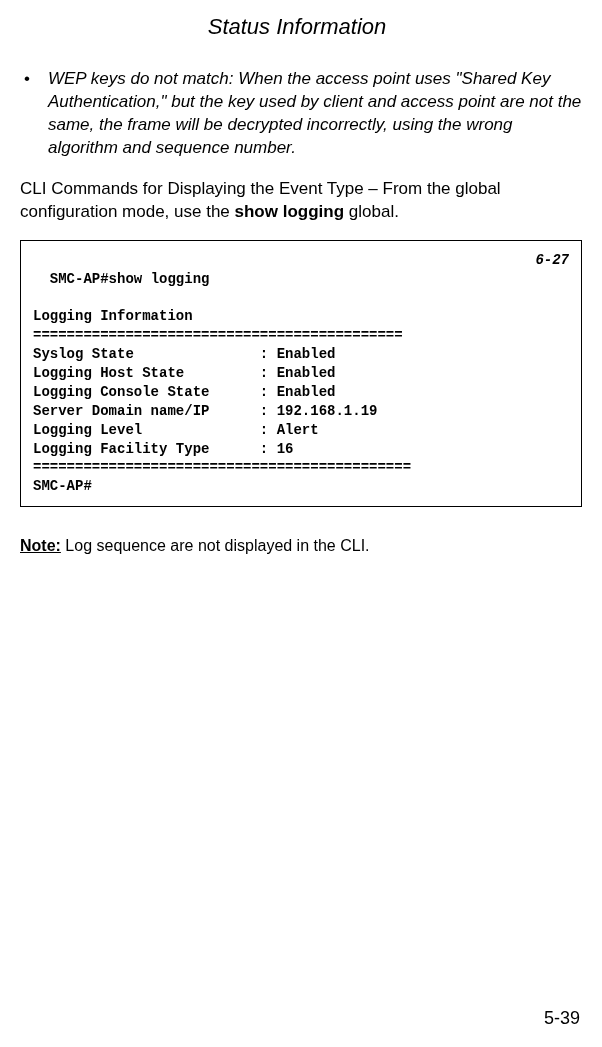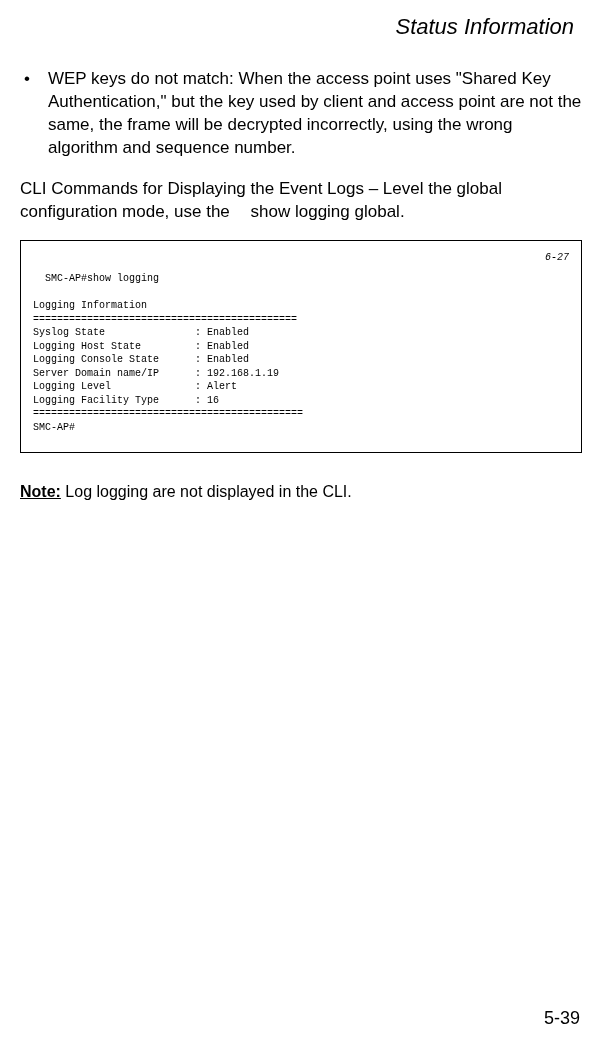--- a/index.html
+++ b/index.html
@@ -10,59 +10,60 @@
     body {
       width: 602px;
       height: 1047px;
       background: #ffffff;
       font-family: Arial, Helvetica, sans-serif;
       color: #000000;
       position: relative;
       padding: 14px 20px 20px 20px;
     }
     .header-title {
-      text-align: right;
+      text-align: center;
       font-style: italic;
       font-size: 22px;
       font-family: Arial, Helvetica, sans-serif;
       margin-bottom: 28px;
       padding-right: 8px;
     }
     .bullet-item {
       display: flex;
       margin-bottom: 18px;
       font-size: 17px;
       line-height: 1.35;
     }
     .bullet-marker {
       padding-left: 4px;
       padding-right: 18px;
       flex-shrink: 0;
     }
     .bullet-text {
       flex: 1;
+      font-style: italic;
     }
     .paragraph {
       font-size: 17px;
       line-height: 1.35;
       margin-bottom: 16px;
     }
     .bold {
-      font-weight: normal;
-      margin-left: 16px;
+      font-weight: bold;
     }
     .code-box {
       border: 1px solid #000000;
-      padding: 18px 12px;
+      padding: 10px 12px;
       margin-bottom: 28px;
       font-family: "Courier New", Courier, monospace;
-      font-size: 10px;
+      font-size: 14px;
       line-height: 1.35;
       position: relative;
       white-space: pre;
+      font-weight: bold;
     }
     .code-ref {
       position: absolute;
       top: 10px;
       right: 12px;
       font-style: italic;
       font-family: "Courier New", Courier, monospace;
     }
     .note {
       font-size: 16px;
@@ -83,35 +84,35 @@
 <body>
 
 <div class="header-title">Status Information</div>
 
 <div class="bullet-item">
   <div class="bullet-marker">•</div>
   <div class="bullet-text">WEP keys do not match: When the access point uses "Shared Key Authentication," but the key used by client and access point are not the same, the frame will be decrypted incorrectly, using the wrong algorithm and sequence number.</div>
 </div>
 
 <div class="paragraph">
-  <span>CLI Commands for Displaying the Event Logs – Level the global configuration mode, use the </span><span class="bold">show logging</span><span> global.</span>
+  <span>CLI Commands for Displaying the Event Type – From the global configuration mode, use the </span><span class="bold">show logging</span><span> global.</span>
 </div>
 
 <div class="code-box">
   <span class="code-ref">6-27</span><span>SMC-AP#show logging
 
 Logging Information
 ============================================
 Syslog State               : Enabled
 Logging Host State         : Enabled
 Logging Console State      : Enabled
 Server Domain name/IP      : 192.168.1.19
 Logging Level              : Alert
 Logging Facility Type      : 16
 =============================================
 SMC-AP#</span>
 </div>
 
 <div class="note">
-  <span class="note-label">Note:</span><span>  Log logging are not displayed in the CLI.</span>
+  <span class="note-label">Note:</span><span>  Log sequence are not displayed in the CLI.</span>
 </div>
 
 <div class="page-number">5-39</div>
 
 </body></html>

